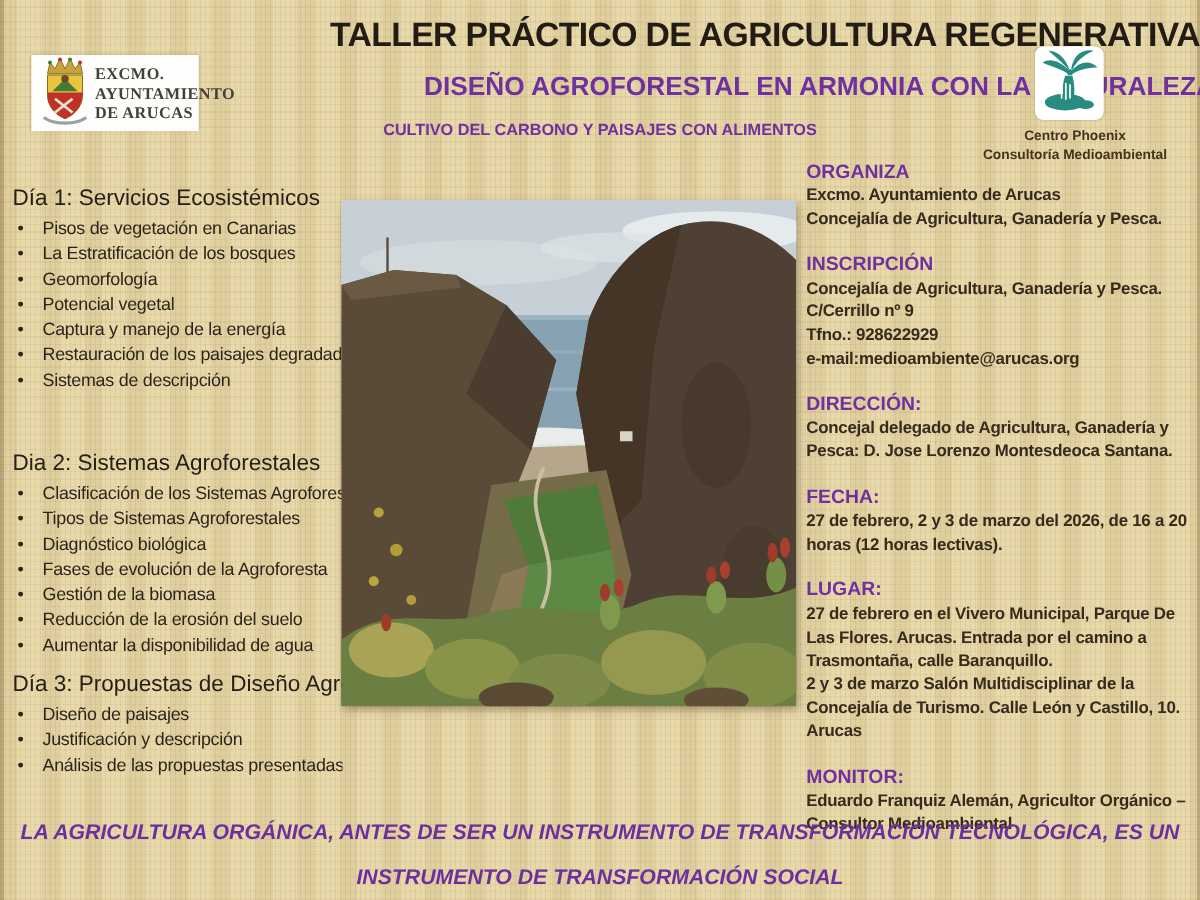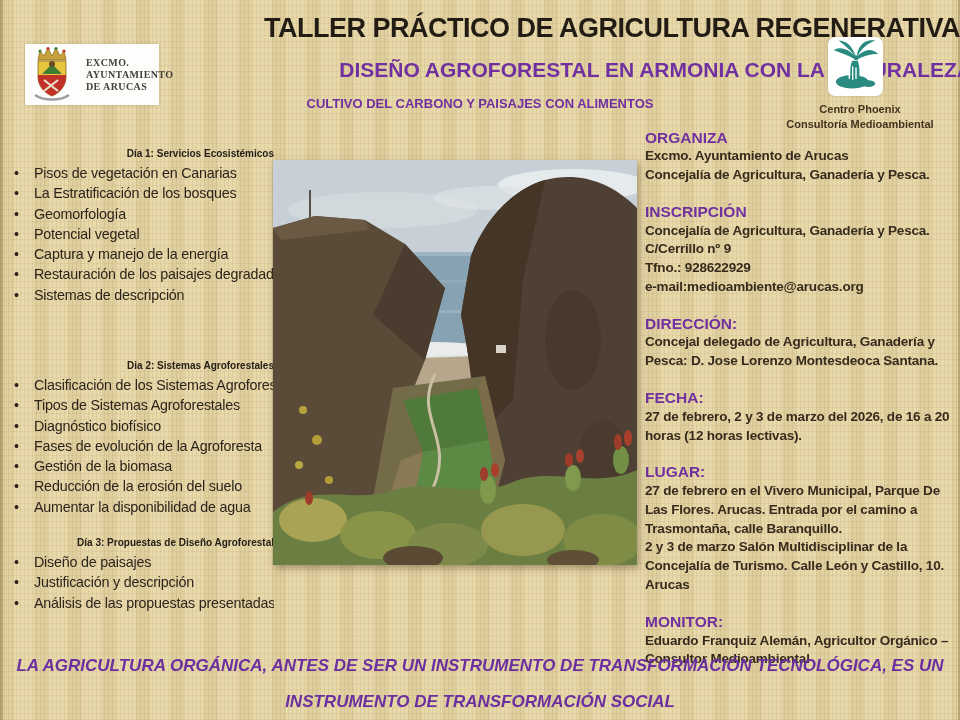--- a/index.html
+++ b/index.html
@@ -22,31 +22,31 @@
   .title { top:13px; left:0; width:960px; text-align:right;
     font-size:27px; font-weight:bold; letter-spacing:-0.5px; color:#221c14; }
   .subtitle { top:58px; left:12px; width:960px; text-align:right;
     font-size:21px; font-weight:bold; color:#7030a0; }
   .tagline { top:96px; left:0; width:960px; text-align:center;
     font-size:13px; font-weight:bold; color:#7030a0; }
 
   
   .arucas-box { left:25px; top:44px; width:134px; height:61px; background:#fdfdfb;
     display:flex; align-items:center; padding:2px 4px; box-shadow:0 0 2px rgba(80,60,20,.35); }
-  .arucas-text { font-family:"Liberation Serif", serif; font-weight:bold; font-size:10px;
-    line-height:1.2; color:#43403c; letter-spacing:.4px; margin-left:13px; }
+  .arucas-text { font-family:"Liberation Serif", serif; font-weight:bold; font-size:13px;
+    line-height:1.2; color:#43403c; letter-spacing:.4px; margin-left:3px; }
   .phoenix-box { left:828px; top:37px; width:55px; height:59px; background:#fff;
     border-radius:7px; display:flex; align-items:center; justify-content:center;
     box-shadow:0 0 2px rgba(80,60,20,.3); }
   .phoenix-text { left:775px; top:102px; width:170px; text-align:center;
     font-size:11px; font-weight:bold; color:#44331d; line-height:1.35; }
 
   
   .day { left:10px; width:264px; overflow:hidden; color:#2b241b; }
-  .day-title { font-size:10px; font-weight:bold; white-space:nowrap; margin-bottom:4px; color:#262018;text-align:right; }
+  .day-title { font-size:18px; font-weight:normal; white-space:nowrap; margin-bottom:4px; color:#262018; }
   .day ul { list-style:none; }
   .day li { white-space:nowrap; font-size:14.3px; letter-spacing:-0.2px;
     line-height:20.3px; padding-left:24px; position:relative; }
   .day li::before { content:"\2022"; position:absolute; left:4px; }
   .day1 { top:148px; } .day2 { top:360px; } .day3 { top:537px; }
 
   
   .photo { left:273px; top:160px; width:364px; height:405px; z-index:5;
     box-shadow:2px 3px 7px rgba(90,70,40,.5); }
   .photo svg { display:block; width:100%; height:100%; }
@@ -131,21 +131,21 @@
     <li>Restauración de los paisajes degradados</li>
     <li>Sistemas de descripción</li>
   </ul>
 </div>
 
 <div class="abs day day2">
   <div class="day-title">Dia 2: Sistemas Agroforestales</div>
   <ul>
     <li>Clasificación de los Sistemas Agroforestales</li>
     <li>Tipos de Sistemas Agroforestales</li>
-    <li>Diagnóstico biofísico</li>
+    <li>Diagnóstico biológica</li>
     <li>Fases de evolución de la Agroforesta</li>
     <li>Gestión de la biomasa</li>
     <li>Reducción de la erosión del suelo</li>
     <li>Aumentar la disponibilidad de agua</li>
   </ul>
 </div>
 
 <div class="abs day day3">
   <div class="day-title">Día 3: Propuestas de Diseño Agroforestal</div>
   <ul>

